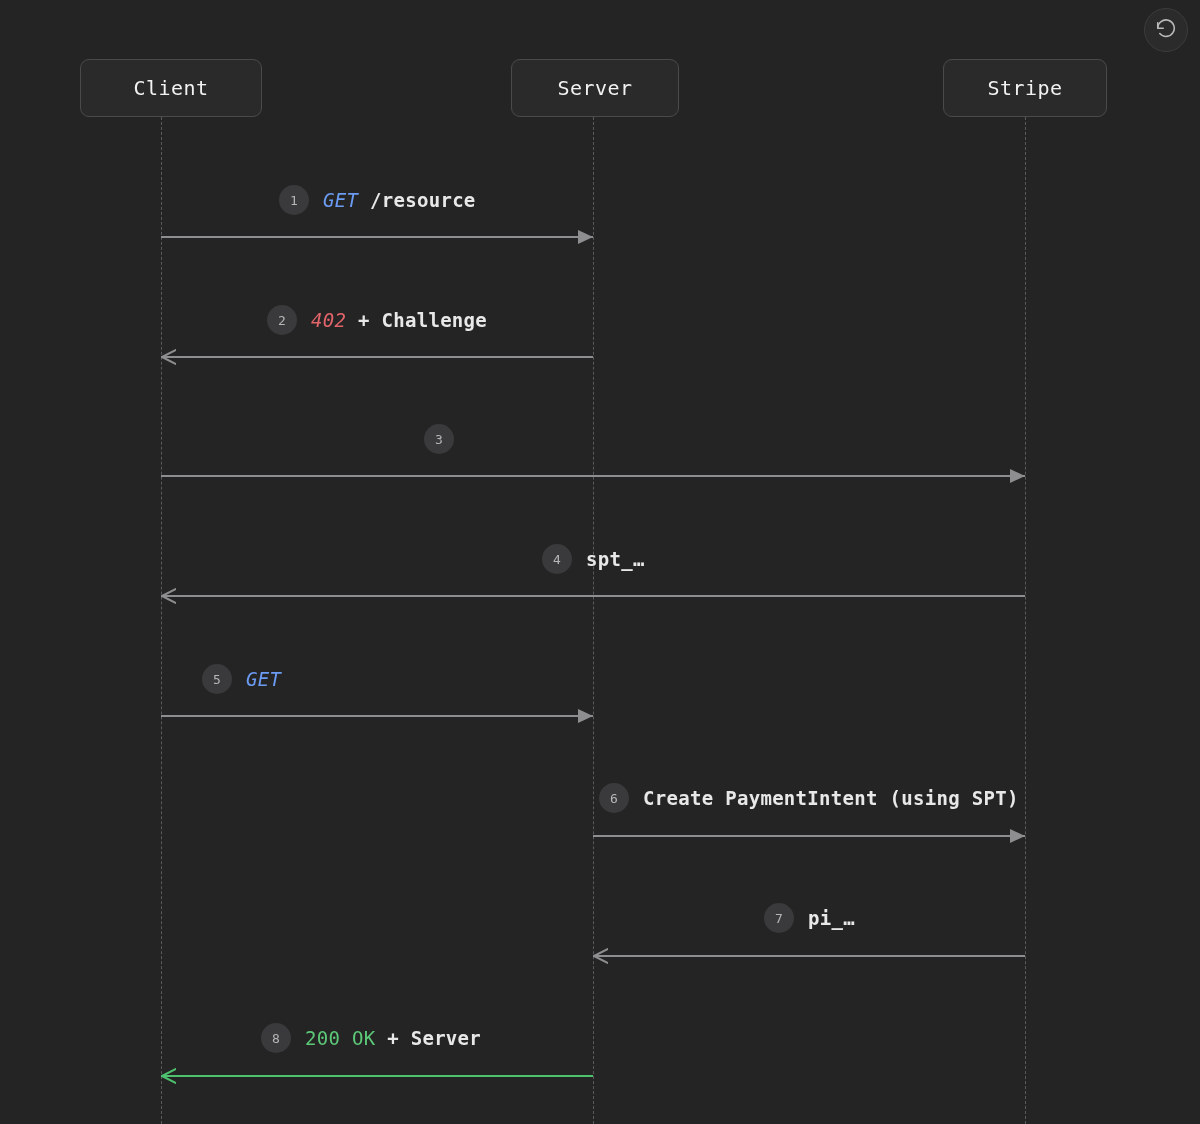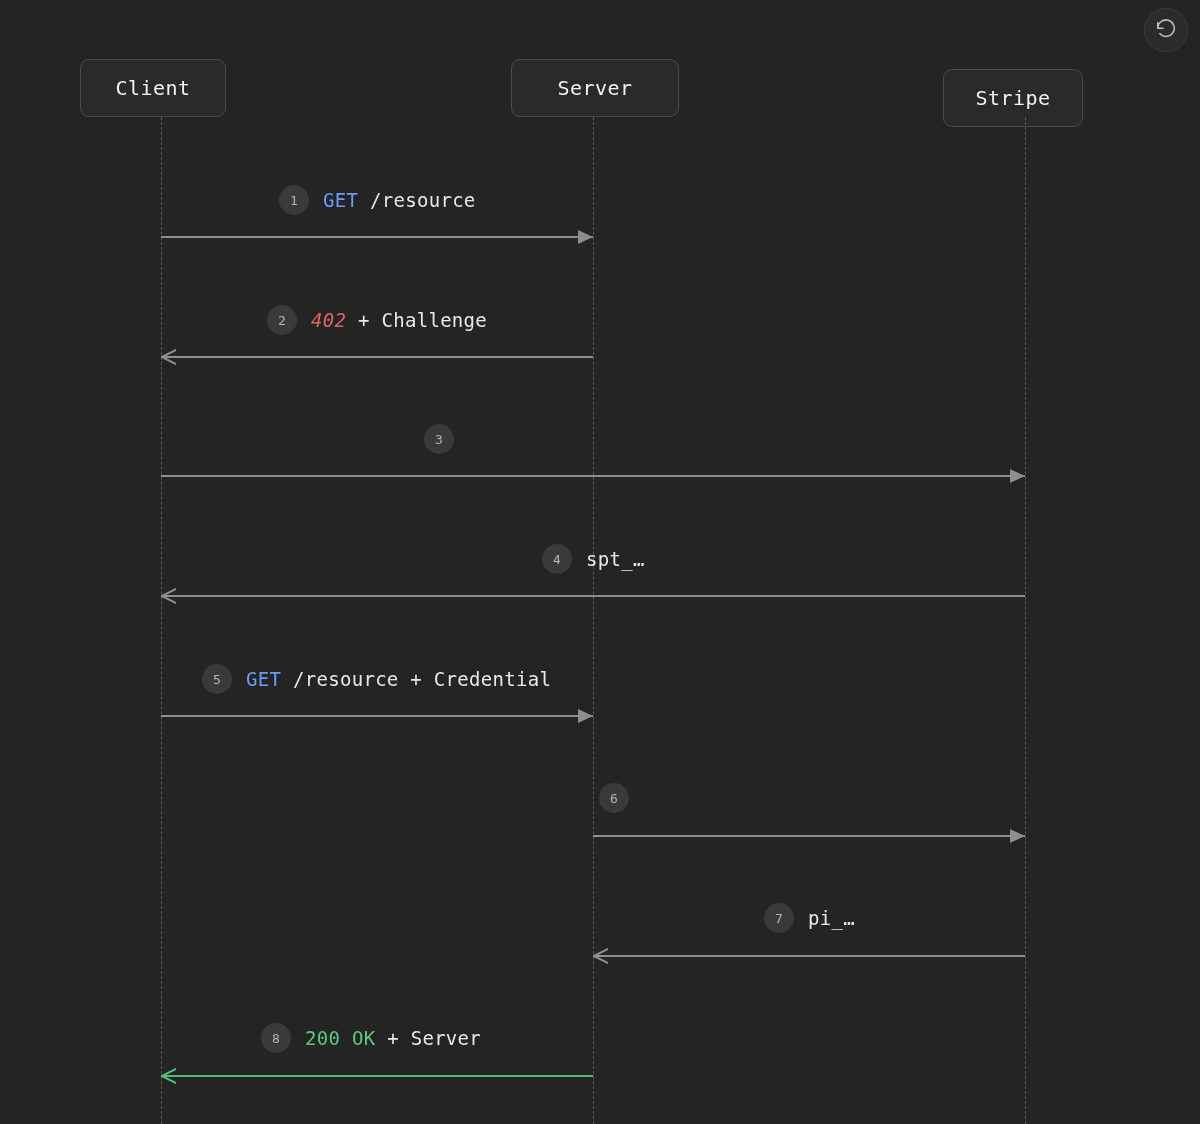--- a/index.html
+++ b/index.html
@@ -71,47 +71,47 @@
   .badge {
     width: 30px; height: 30px;
     border-radius: 50%;
     background: #3a3a3c;
     color: #b6b6b8;
     font-size: 13px;
     display: inline-flex;
     align-items: center; justify-content: center;
     flex: 0 0 auto;
   }
-  .tok-blue  { color: #6b9bf2; }
+  .tok-blue  { color: #6b9bf2; font-style: italic; }
   .tok-red   { color: #e0646a; font-style: italic; }
   .tok-green { color: #5cc878; }
-  .tok-plain { color: #e8e8e8; }
+  .tok-plain { color: #e8e8e8; font-weight: bold; }
   .label-text { display: inline-flex; gap: 0; }
   .label-text > span { white-space: pre; }
 </style>
 </head>
 <body>
 
 <div id="stage">
 
   <div class="reset-btn" title="Reset">
     <svg width="22" height="22" viewBox="0 0 24 24" fill="none" stroke="#b9b9bb" stroke-width="1.7" stroke-linecap="round" stroke-linejoin="round">
       <path d="M3 10a9 9 0 1 1 2.2 5.9"></path>
       <polyline points="3 4 3 10 9 10"></polyline>
     </svg>
   </div>
 
   <div id="participants">
-      <div class="participant" style="left: 80px; top: 59px; width: 146px;">
+      <div class="participant" style="left: 80px; top: 59px; width: 182px;">
         <span>Client</span>
       </div>
       <div class="participant" style="left: 511px; top: 59px; width: 168px;">
         <span>Server</span>
       </div>
-      <div class="participant" style="left: 943px; top: 69px; width: 140px;">
+      <div class="participant" style="left: 943px; top: 59px; width: 164px;">
         <span>Stripe</span>
       </div>
     </div>
   <div id="lifelines">
       <div class="lifeline" style="left: 161px;"></div>
       <div class="lifeline" style="left: 593px;"></div>
       <div class="lifeline" style="left: 1025px;"></div>
     </div>
   <div id="messages">
       <div class="msg-line" style="background: rgb(142, 142, 144); left: 161px; width: 432px; top: 236px;"></div>
@@ -154,29 +154,31 @@
         </span>
       </div>
       <div class="msg-line" style="background: rgb(142, 142, 144); left: 161px; width: 432px; top: 715px;"></div>
       <div class="arrowhead" style="left: 578px; top: 708px;"><svg width="15" height="16" viewBox="0 0 15 16">
           <polygon points="0,1 15,8 0,15" fill="#8e8e90"></polygon>
         </svg></div>
       <div class="msg-label" style="top: 664px; left: 202px;">
         <span class="badge">5</span>
         <span class="label-text">
           <span class="tok-blue">GET</span>
-          <span class="tok-plain"> /resource + Credential</span>
         </span>
       </div>
       <div class="msg-line" style="background: rgb(142, 142, 144); left: 593px; width: 432px; top: 835px;"></div>
       <div class="arrowhead" style="left: 1010px; top: 828px;"><svg width="15" height="16" viewBox="0 0 15 16">
           <polygon points="0,1 15,8 0,15" fill="#8e8e90"></polygon>
         </svg></div>
       <div class="msg-label" style="top: 783px; left: 599px;">
         <span class="badge">6</span>
+        <span class="label-text">
+          <span class="tok-plain">Create PaymentIntent (using SPT)</span>
+        </span>
       </div>
       <div class="msg-line" style="background: rgb(142, 142, 144); left: 593px; width: 432px; top: 955px;"></div>
       <div class="arrowhead" style="left: 593px; top: 948px;"><svg width="15" height="16" viewBox="0 0 15 16">
           <polyline points="15,1 1,8 15,15" fill="none" stroke="#8e8e90" stroke-width="2" stroke-linejoin="round" stroke-linecap="round"></polyline>
         </svg></div>
       <div class="msg-label" style="top: 903px; left: 764px;">
         <span class="badge">7</span>
         <span class="label-text">
           <span class="tok-plain">pi_…</span>
         </span>

